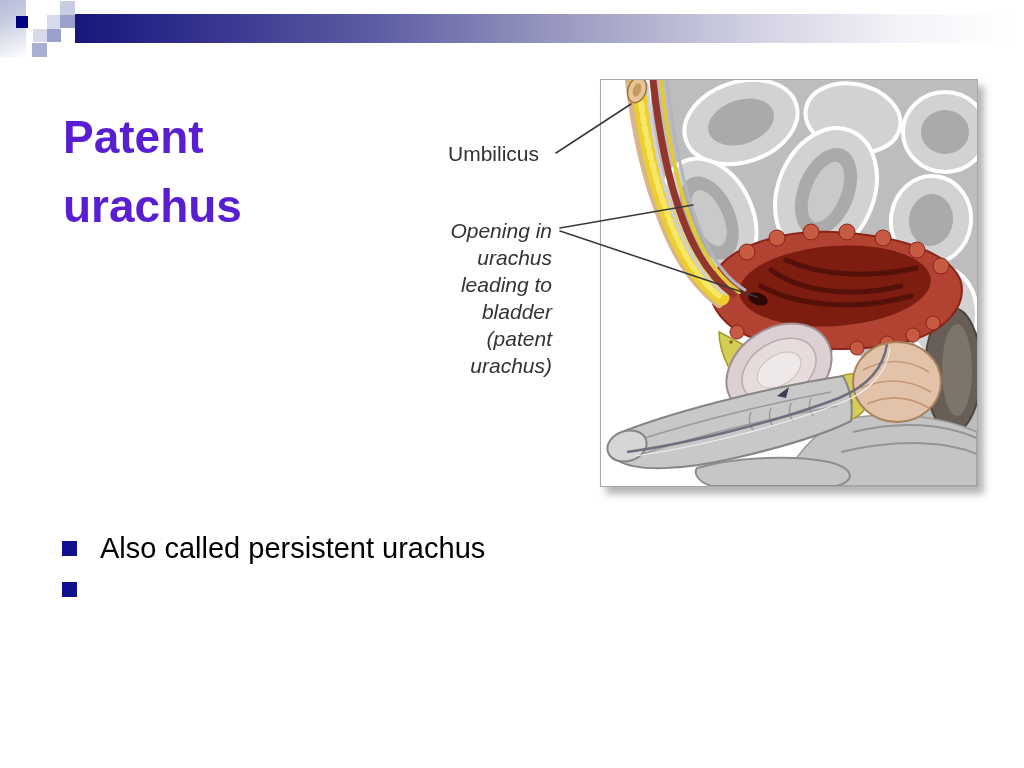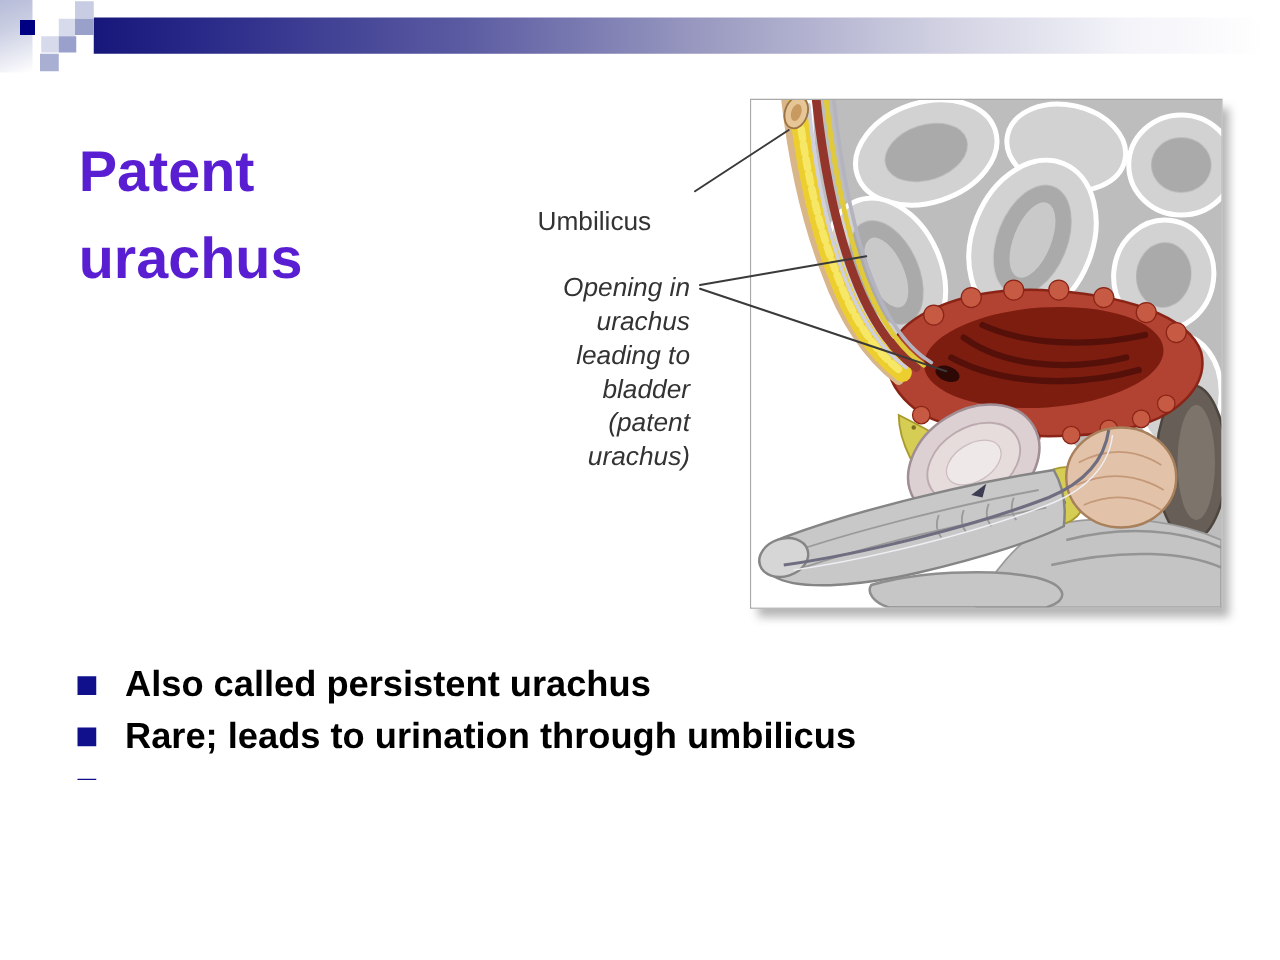--- a/index.html
+++ b/index.html
@@ -20,34 +20,34 @@
   .sq6 { left:47px; top:29px; width:14px; height:13px; background:#9aa0cc; }
   .sq7 { left:32px; top:43px; width:15px; height:14px; background:#a9aed3; }
 
   
   .title { position:absolute; left:63px; top:103px; color:#5a1ed2; font-weight:bold;
            font-size:46px; line-height:69px; letter-spacing:0; }
   .title span { display:block; }
 
   
   .fig-label { position:absolute; color:#333333; font-size:21px; text-align:right; z-index:3; }
-  .fig-label-umbilicus { right:503px; top:142px; line-height:24px;margin-top:24px; }
+  .fig-label-umbilicus { right:485px; top:142px; line-height:24px; }
   .fig-label-opening  { right:472px; top:217px; line-height:27px; white-space:pre-line;font-style:italic; }
 
   
   .figure-box { position:absolute; left:600px; top:79px; width:378px; height:408px;
                 border:1px solid #a9a9a9; background:#ffffff; z-index:2;
                 box-shadow:6px 7px 7px rgba(90,90,90,0.45); }
   .figure-box svg { display:block; }
 
   .pointers { position:absolute; left:0; top:0; width:1024px; height:768px;
               z-index:5; pointer-events:none; }
 
   
-  .bullets { position:absolute; left:62px; top:528px; list-style:none;font-weight:bold; }
+  .bullets { position:absolute; left:62px; top:528px; list-style:none; }
   .bullets li { display:flex; align-items:flex-start; height:41px; }
   .marker { display:block; width:15px; height:15px; background:#10108c; margin-top:13px; flex:0 0 15px; }
   .btext { display:block; margin-left:23px; font-size:29px; line-height:41px; color:#000000; }
 </style>
 </head>
 <body>
 
 <div class="slide">
 
   <div class="strip"></div>
@@ -208,20 +208,16 @@
     </g>
   </svg>
 
   <ul class="bullets">
     <li>
       <span class="marker"></span>
       <span class="btext">Also called persistent urachus</span>
     </li>
     <li>
       <span class="marker"></span>
-      <span class="btext">Rare; leads to urination through umbilicus</span>
-    </li>
-    <li>
-      <span class="marker"></span>
     </li>
   </ul>
 
 </div>
 
 </body></html>

